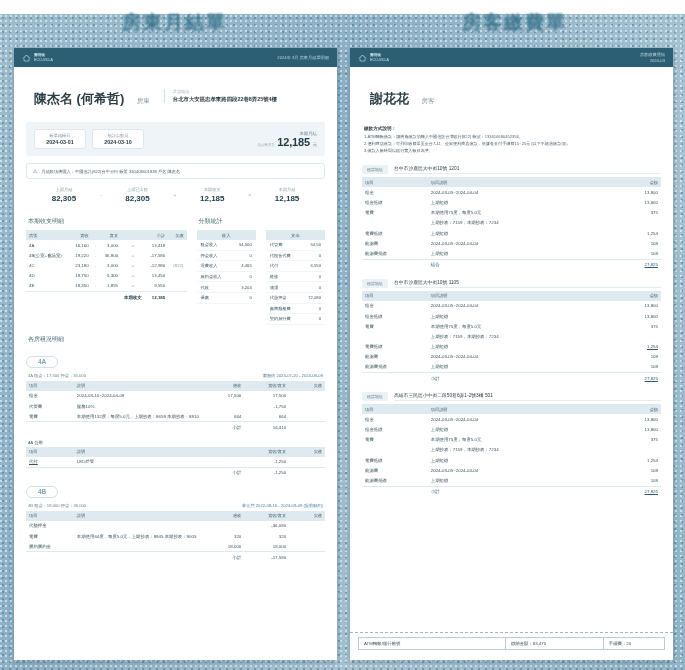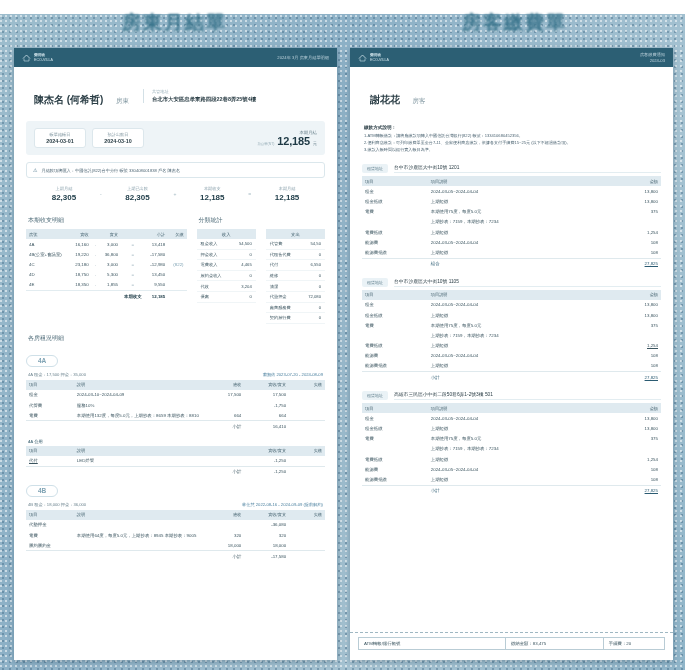--- a/index.html
+++ b/index.html
@@ -53,21 +53,21 @@
   }
   .brand{ display:flex; align-items:center; gap:3px; }
   .brand-txt{ font-size:3.6px; line-height:1.15; color:#cfe2ea; }
   .brand-txt b{ display:block; font-size:3.6px; }
   .hdr-right{ font-size:4.2px; text-align:right; line-height:1.3; color:#cbdde6; opacity:.9;}
 
   .doc-body{ padding:10px 12px 8px 12px; }
 
   
   .person-row{ display:flex; align-items:flex-start; gap:14px; padding:12px 8px 14px 8px;}
-  .person-name{ font-size:10px; color:#2b3e46; font-weight:bold; }
+  .person-name{ font-size:13px; color:#2b3e46; font-weight:bold; }
   .person-role{ font-size:6.5px; color:#7d949e; margin-left:8px; }
   .addr-block{ border-left:1px solid #d3e0e6; padding-left:8px; }
   .addr-label{ font-size:4.2px; color:#9ab0ba; margin-bottom:2px;}
   .addr-value{ font-size:5.4px; color:#2b3e46; font-weight:bold; }
 
   
   .summary-panel{ background:#eef4f7; border-radius:3px; padding:7px 8px; position:relative; }
   .sum-tab{
     position:absolute; top:-8px; left:6px; background:#dfeaf0;
     font-size:4.4px; color:#4b6d7c; padding:2px 7px; border-radius:3px 3px 0 0;

